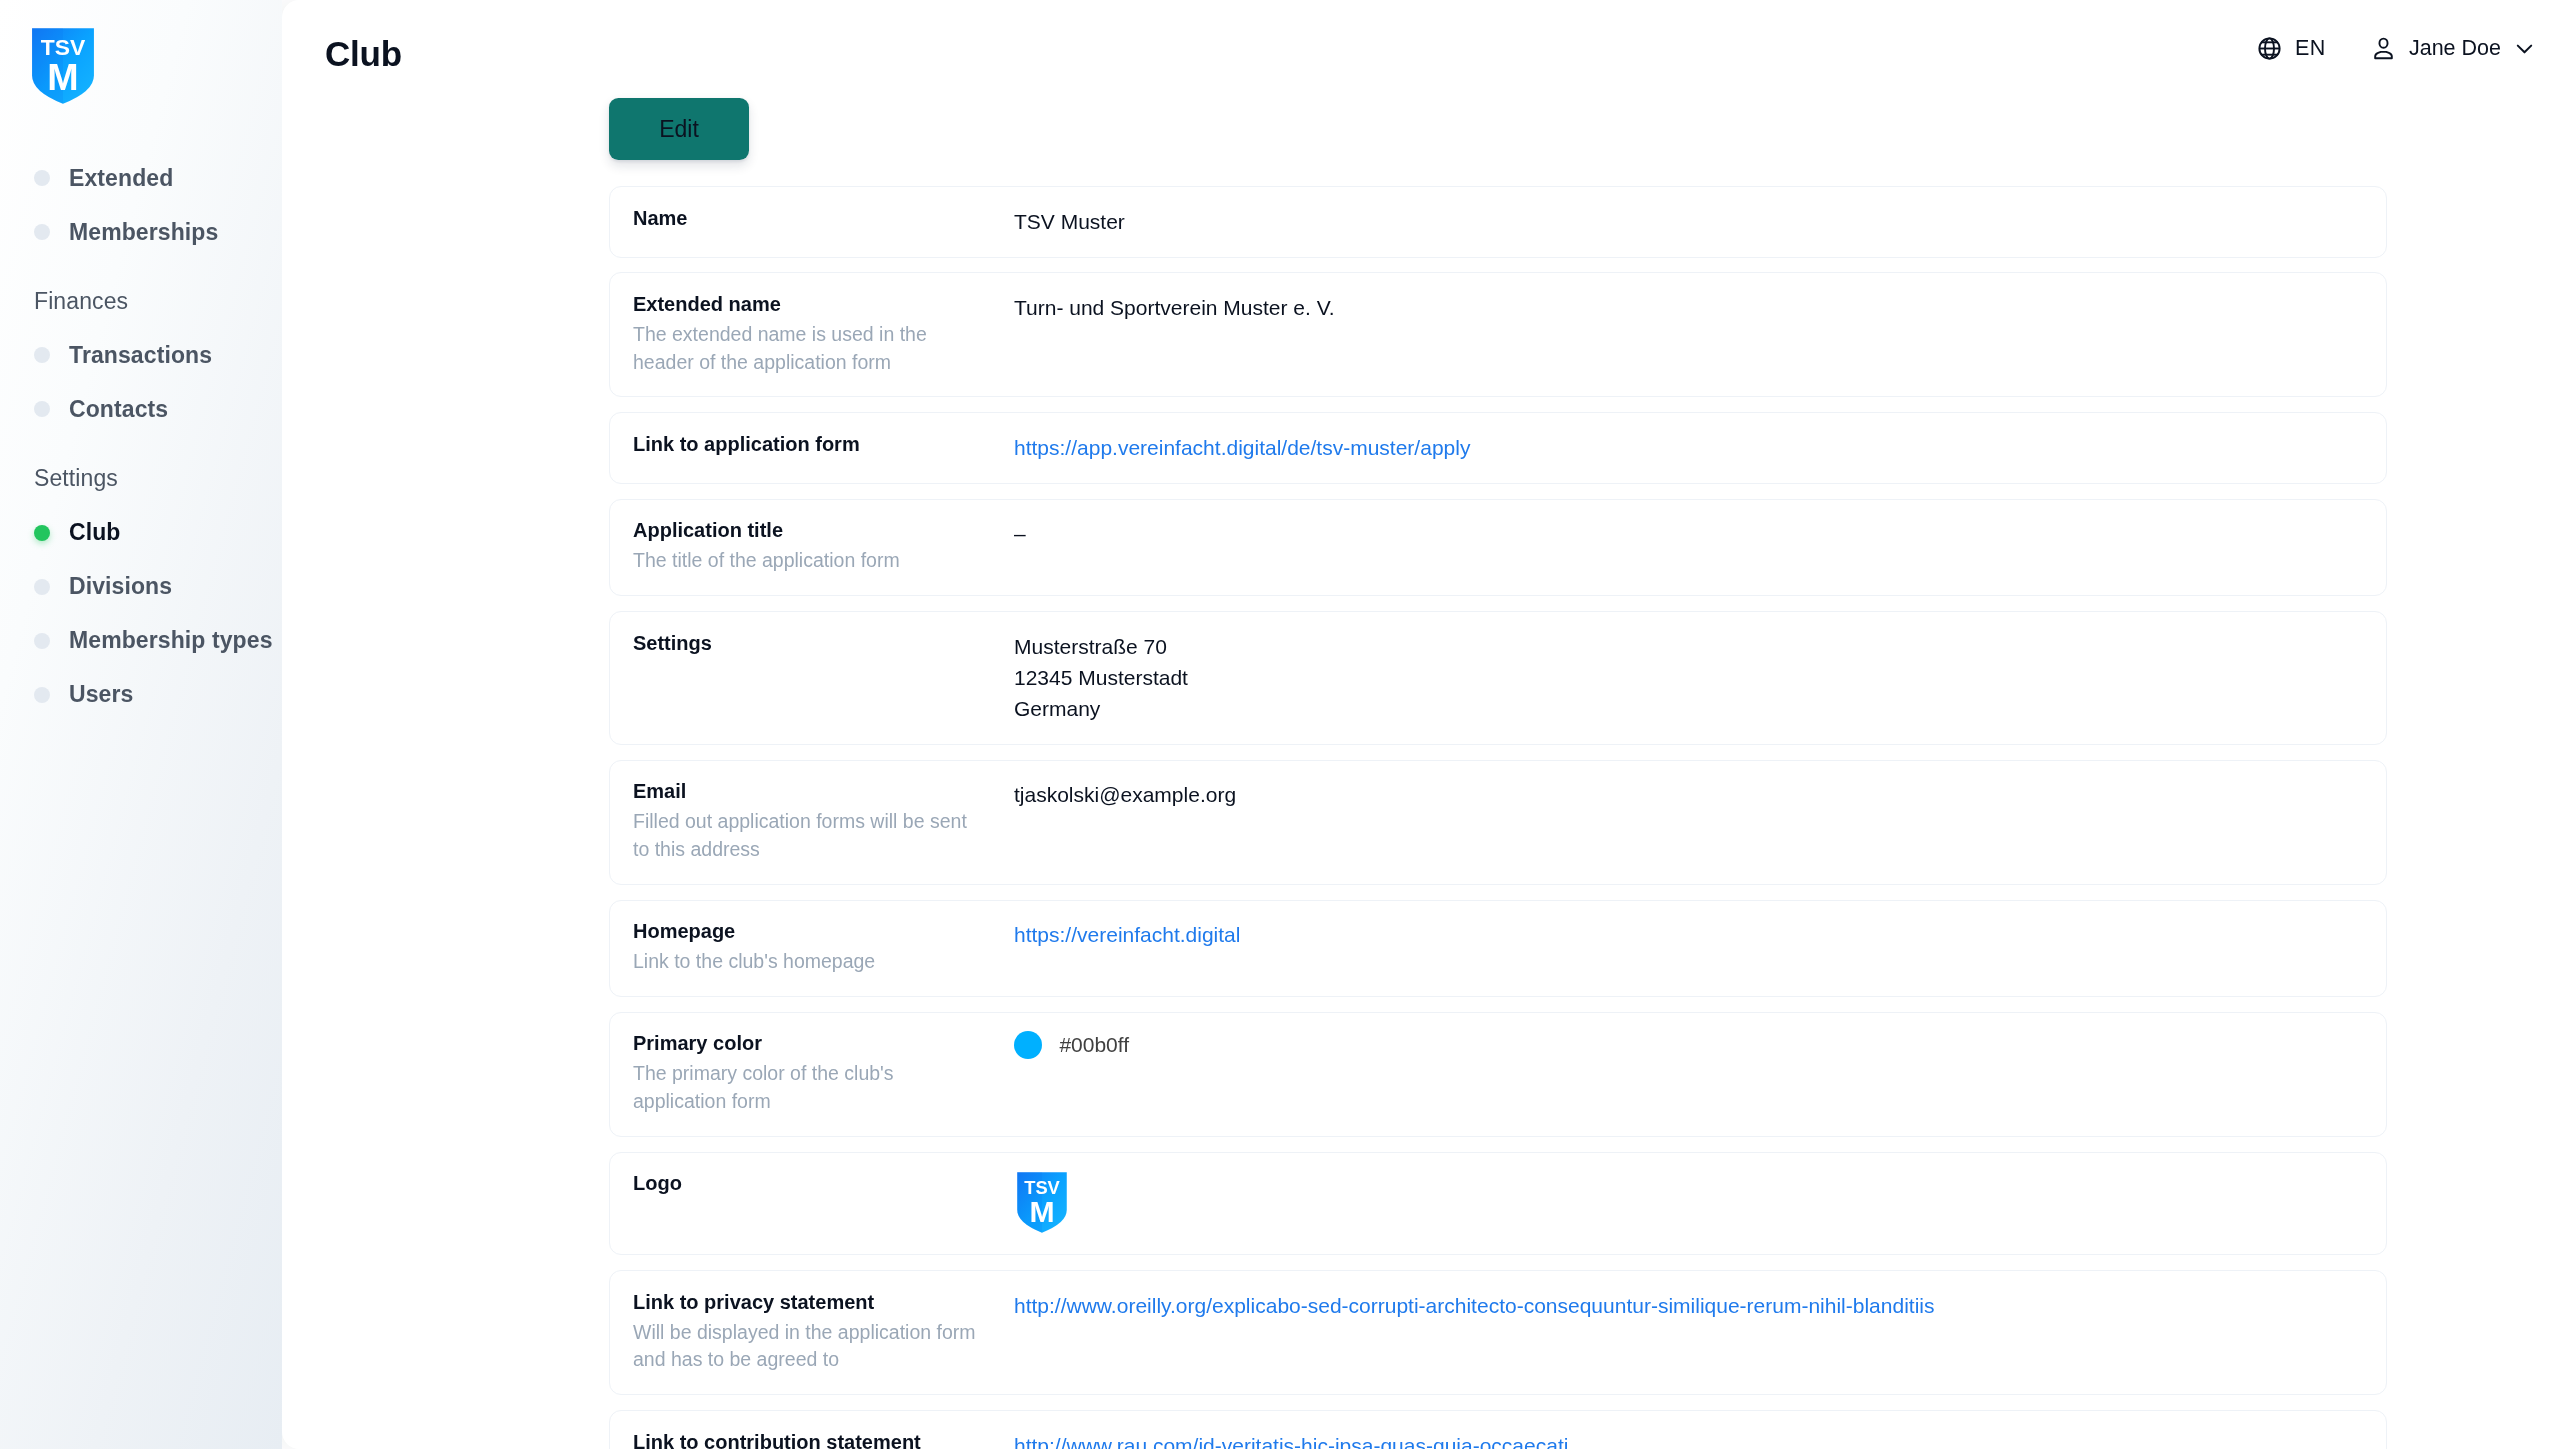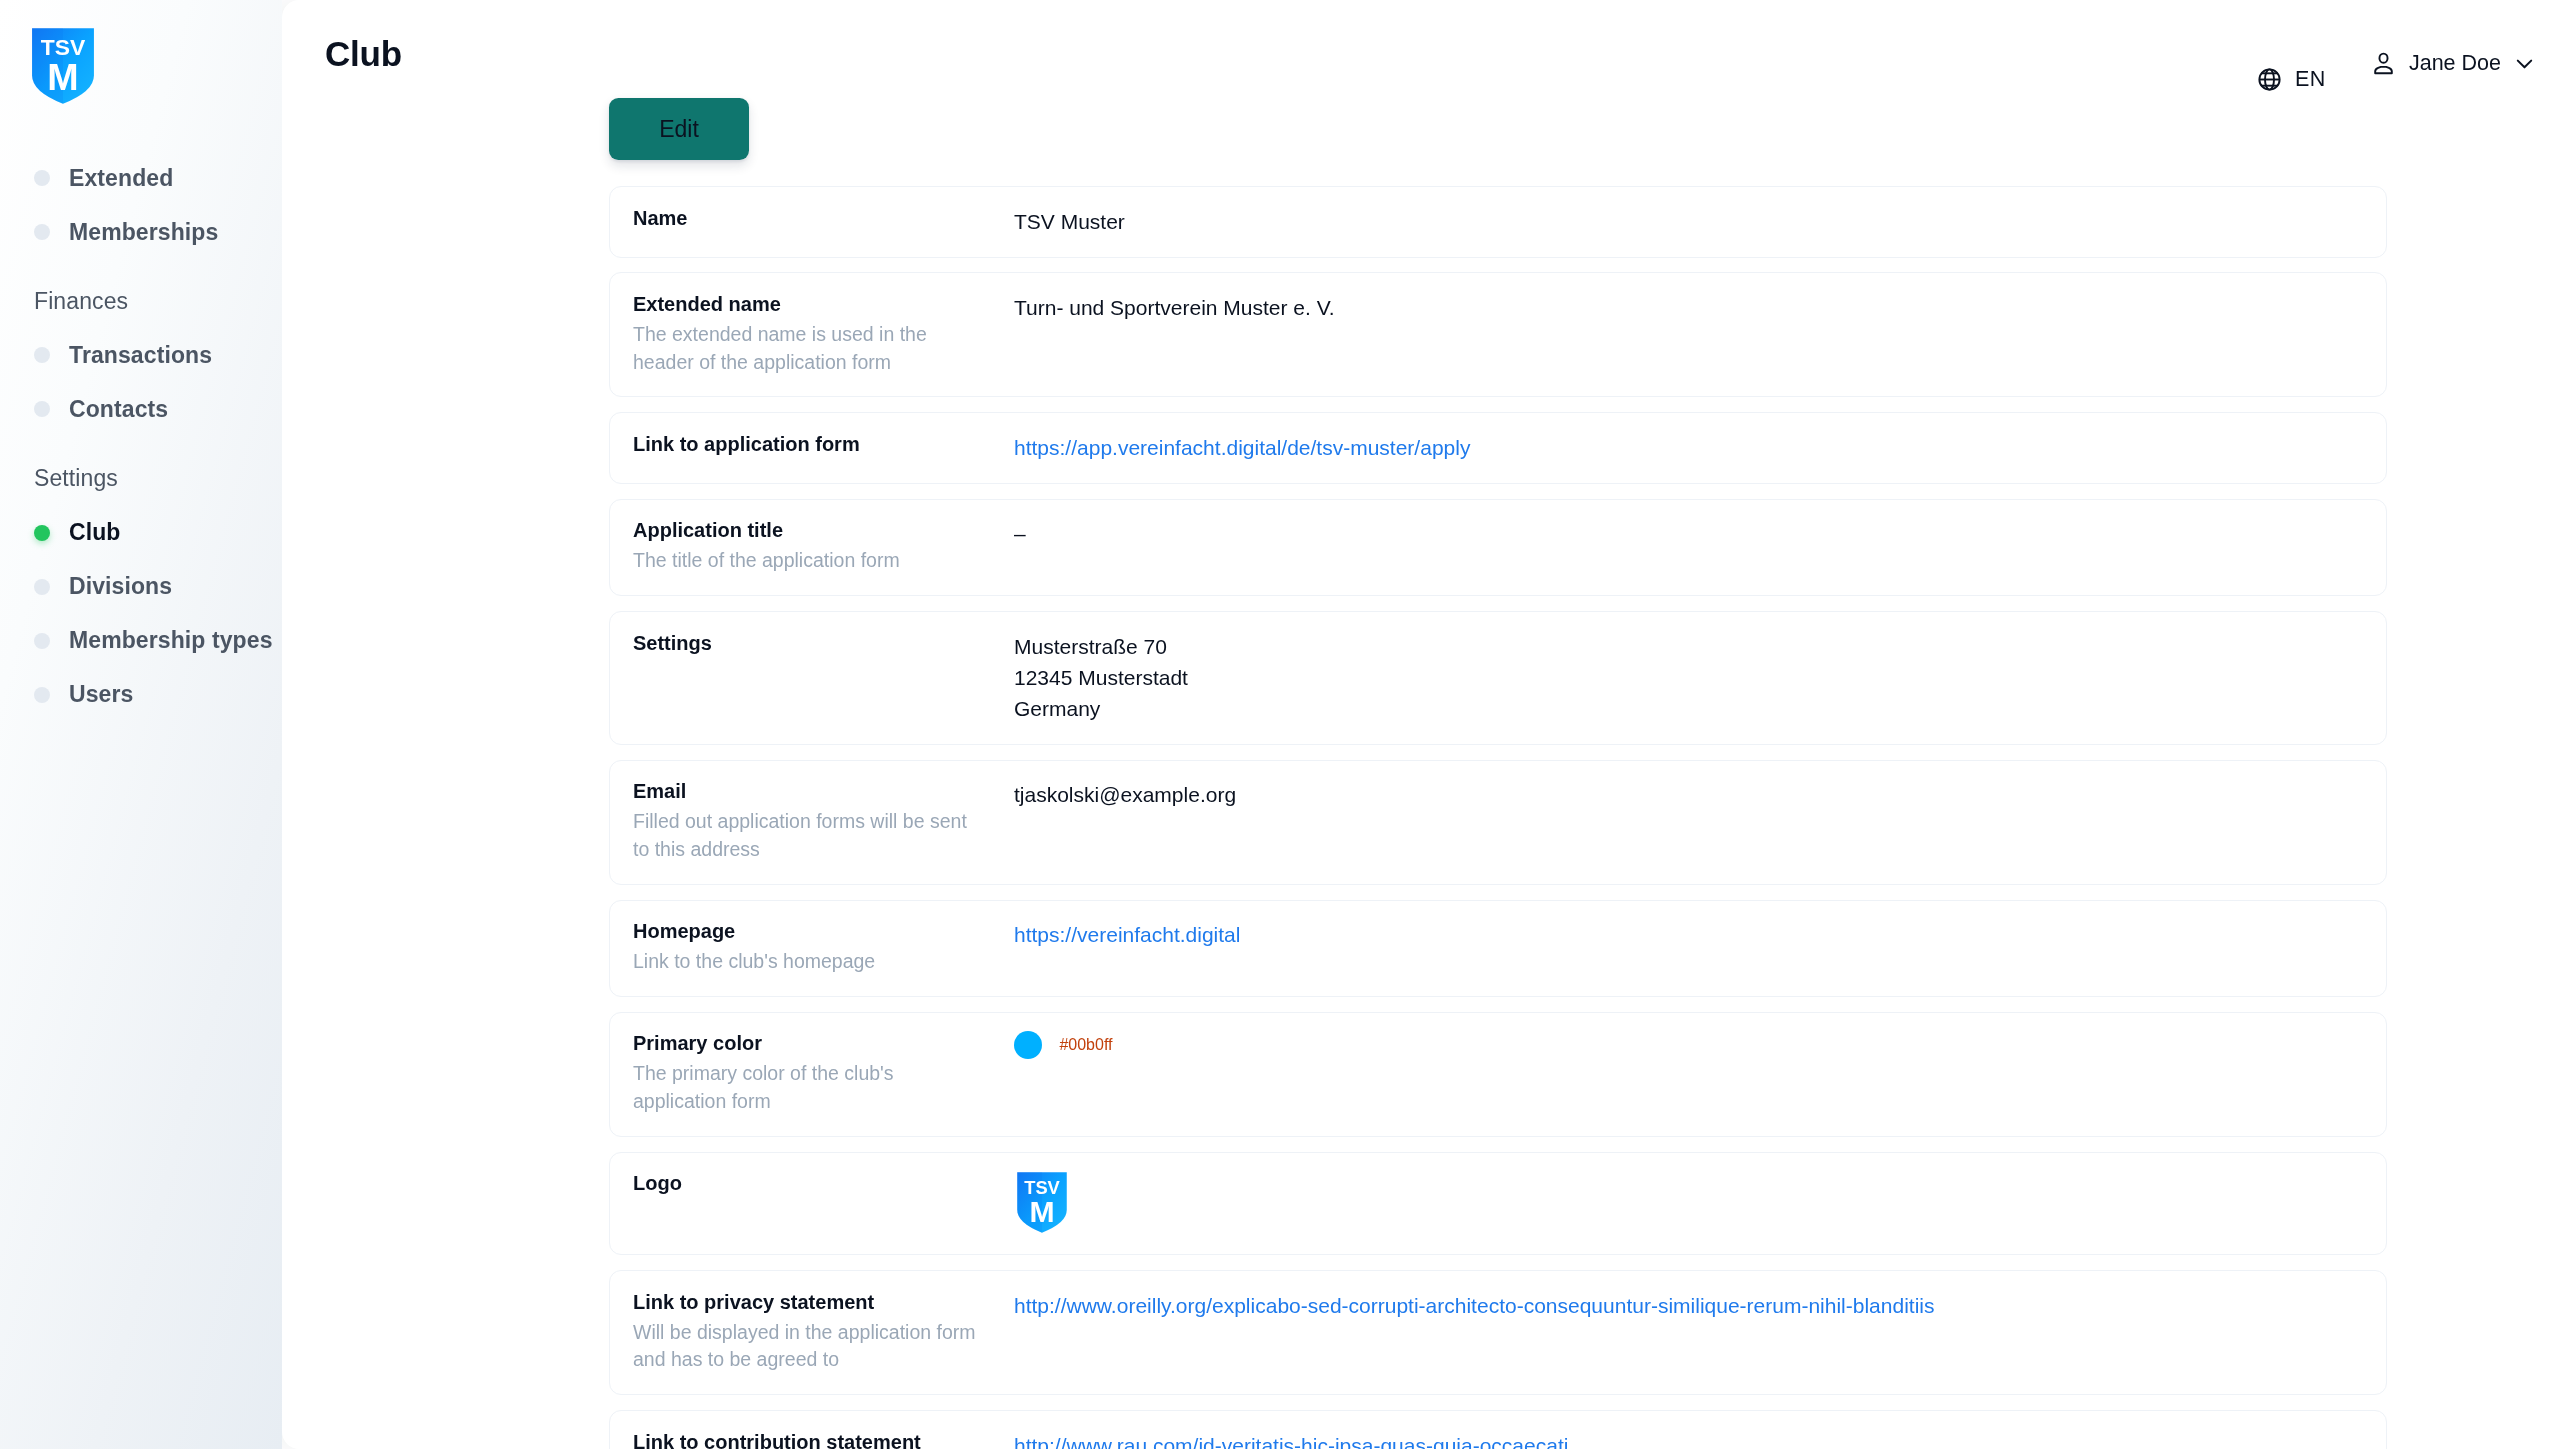--- a/index.html
+++ b/index.html
@@ -122,21 +122,20 @@
     align-items: center;
     gap: 17.4px;
     margin-top: 5.4px;
   }
 
   .lang {
     display: flex;
     align-items: center;
     gap: 12px;
     cursor: pointer;
-    margin-top: 31px;
   }
 
   .lang-label {
     font-size: 21.5px;
     color: #0b1220;
     font-weight: 400;
     letter-spacing: 0.3px;
   }
 
   .user-menu {
@@ -245,22 +244,22 @@
   }
 
   .color-swatch {
     width: 28px;
     height: 28px;
     border-radius: 50%;
     flex: 0 0 28px;
   }
 
   .color-hex {
-    font-size: 16px;
-    color: #c2410c;
+    font-size: 21px;
+    color: #404040;
   }
 
   .logo-value {
     width: 56px;
     height: 63px;
     display: block;
   }
 </style>
 </head>
 <body>

